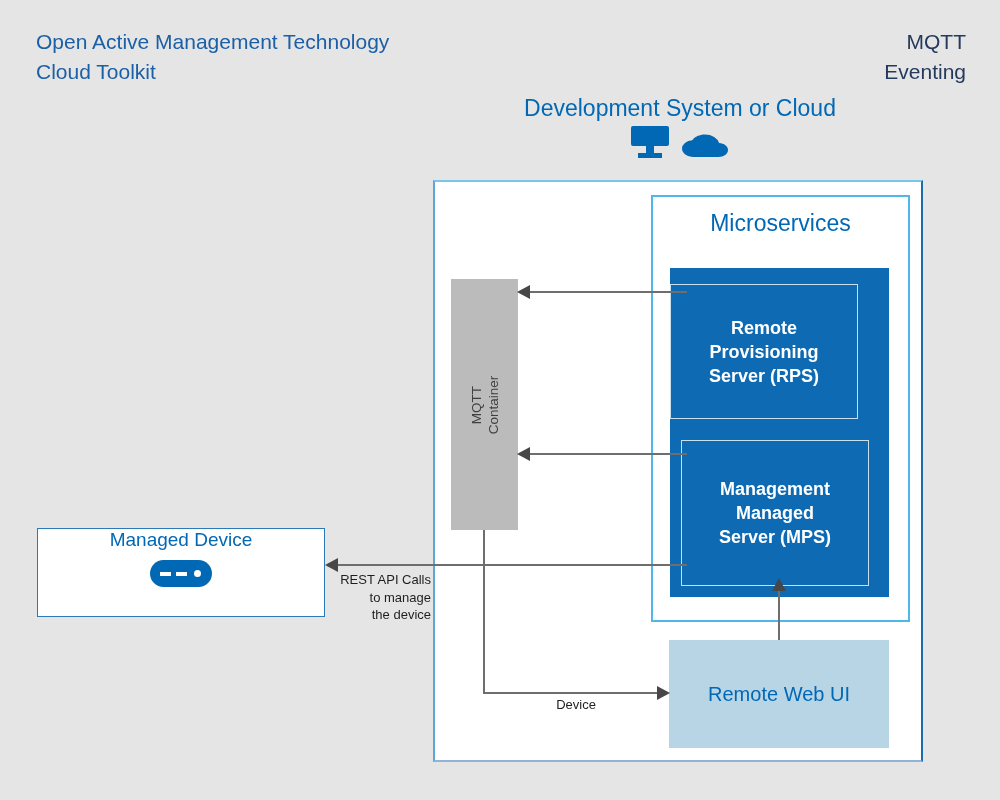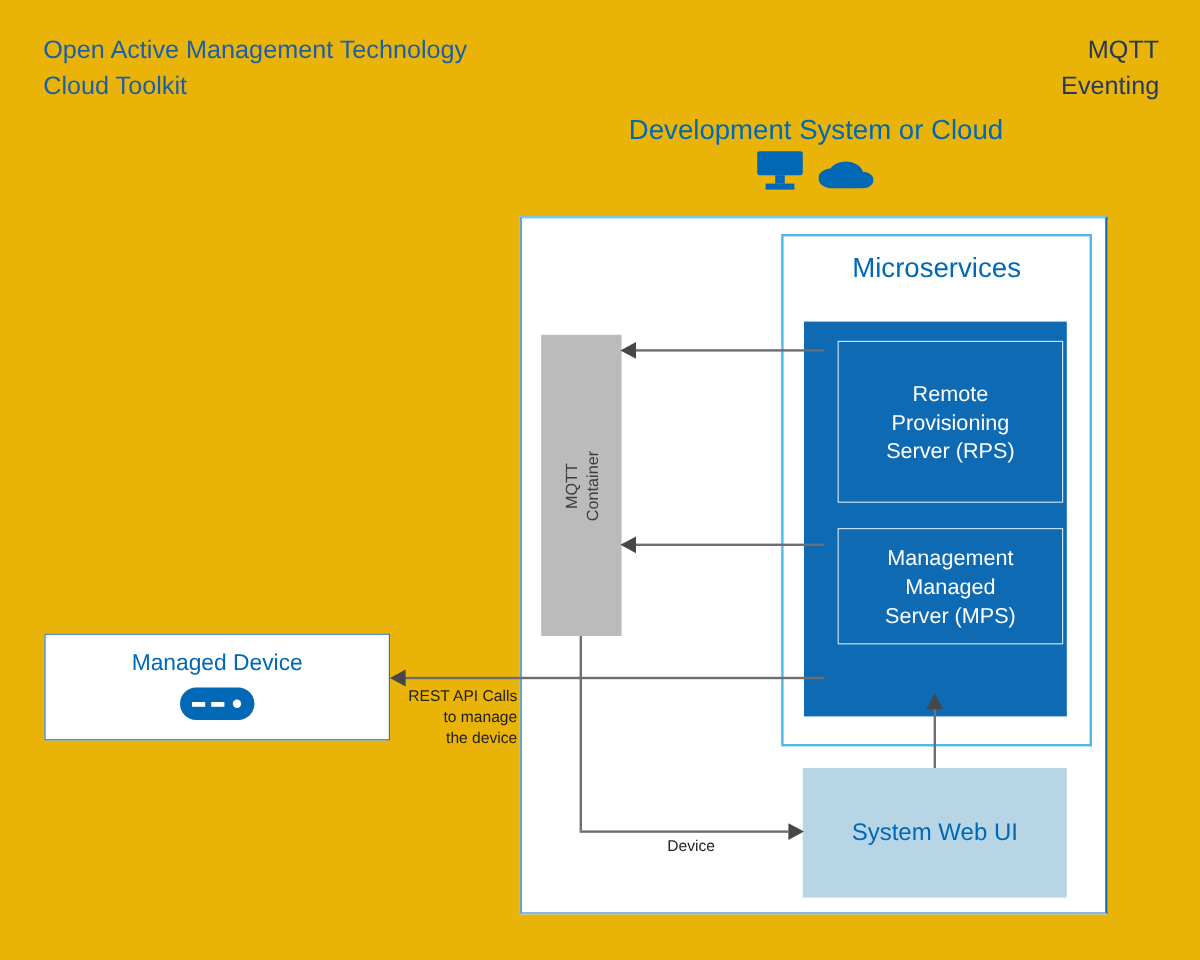--- a/index.html
+++ b/index.html
@@ -15,21 +15,21 @@
     --outer-right:#1b6cab;
     --gray-fill:#bbbbbb;
     --sample-fill:#b8d5e6;
     --line-gray:#6e6e6e;
     --head-gray:#474747;
     --label-dark:#1f1f1f;
     --device-border:#2a7ab9;
   }
   html,body{margin:0;padding:0;background:#ffffff;}
   #canvas{
-    position:relative;width:1000px;height:800px;background:#eab308;
+    position:relative;width:1000px;height:800px;background:#e5e5e5;
     font-family:"Liberation Sans", sans-serif;overflow:hidden;
   }
   .abs{position:absolute;}
   .title{
     left:36px;top:27px;font-size:21px;line-height:30px;color:var(--title-blue);
   }
   .tagline{
     right:34px;top:27px;font-size:21px;line-height:30px;color:var(--navy);text-align:right;
   }
   .dev-label{
@@ -49,38 +49,38 @@
     border-top-color:var(--outer-top);border-left-color:var(--outer-left);
     border-bottom-color:var(--outer-bottom);border-right-color:var(--outer-right);
   }
   .ms-box{
     left:651px;top:195px;width:259px;height:427px;box-sizing:border-box;
     border:2px solid var(--ms-border);background:#ffffff;
   }
   .ms-label{position:absolute;left:0;top:13px;width:100%;text-align:center;font-size:23px;color:var(--intel-blue);}
   .dark-box{left:670px;top:268px;width:219px;height:329px;background:var(--dark-blue-fill);}
   .srv-box{
-    position:absolute;left:28px;width:188px;box-sizing:border-box;border:1.5px solid var(--inner-border);
+    position:absolute;left:0;width:188px;box-sizing:border-box;border:1.5px solid var(--inner-border);
     display:flex;flex-direction:column;align-items:center;justify-content:center;
-    color:#ffffff;font-size:18px;line-height:24px;text-align:center;
+    color:#ffffff;font-size:18px;line-height:24px;text-align:center;font-weight:bold;
   }
   .rps{top:16px;height:135px;}
-  .mps{top:172px;height:97px;}
+  .mps{top:172px;height:146px;margin-left:11px;}
   .mqtt-box{left:451px;top:279px;width:67px;height:251px;background:var(--gray-fill);}
   .mqtt-text{
     position:absolute;left:50%;top:50%;width:251px;
     transform:translate(-50%,-50%) rotate(-90deg);
     text-align:center;font-size:13.5px;line-height:17px;color:#3f3f3f;
   }
   .managed-box{
     left:37px;top:528px;width:288px;height:89px;box-sizing:border-box;background:#ffffff;
     border:1.5px solid var(--device-border);
     display:flex;flex-direction:column;align-items:center;
   }
-  .managed-label{margin-top:13px;font-size:19px;color:var(--intel-blue);}
+  .managed-label{font-size:19px;color:var(--intel-blue);}
   .device-pill{position:relative;margin-top:9px;width:62px;height:27px;border-radius:14px;background:var(--intel-blue);}
   .device-pill .dash{position:absolute;top:12px;width:11px;height:3.5px;background:#ffffff;}
   .device-pill .d1{left:10px;}
   .device-pill .d2{left:26px;}
   .device-pill .dot{position:absolute;top:10px;left:44px;width:7px;height:7px;border-radius:50%;background:#ffffff;}
   .sample-box{
     left:669px;top:640px;width:220px;height:108px;background:var(--sample-fill);
     display:flex;align-items:center;justify-content:center;
     font-size:20px;color:var(--intel-blue);
   }
@@ -152,21 +152,21 @@
   <div class="abs managed-box">
     <div class="managed-label">Managed Device</div>
     <div class="device-pill">
       <div class="dash d1"></div>
       <div class="dash d2"></div>
       <div class="dot"></div>
     </div>
   </div>
 
   <div class="abs sample-box">
-    <div>System Web UI</div>
+    <div>Remote Web UI</div>
   </div>
 
   <div class="abs hline" style="left:530px;top:291px;width:157px;"></div>
   <div class="abs head-left" style="left:517px;top:285px;"></div>
 
   <div class="abs hline" style="left:530px;top:453px;width:157px;"></div>
   <div class="abs head-left" style="left:517px;top:447px;"></div>
 
   <div class="abs hline" style="left:337px;top:564px;width:350px;"></div>
   <div class="abs head-left" style="left:325px;top:558px;"></div>

